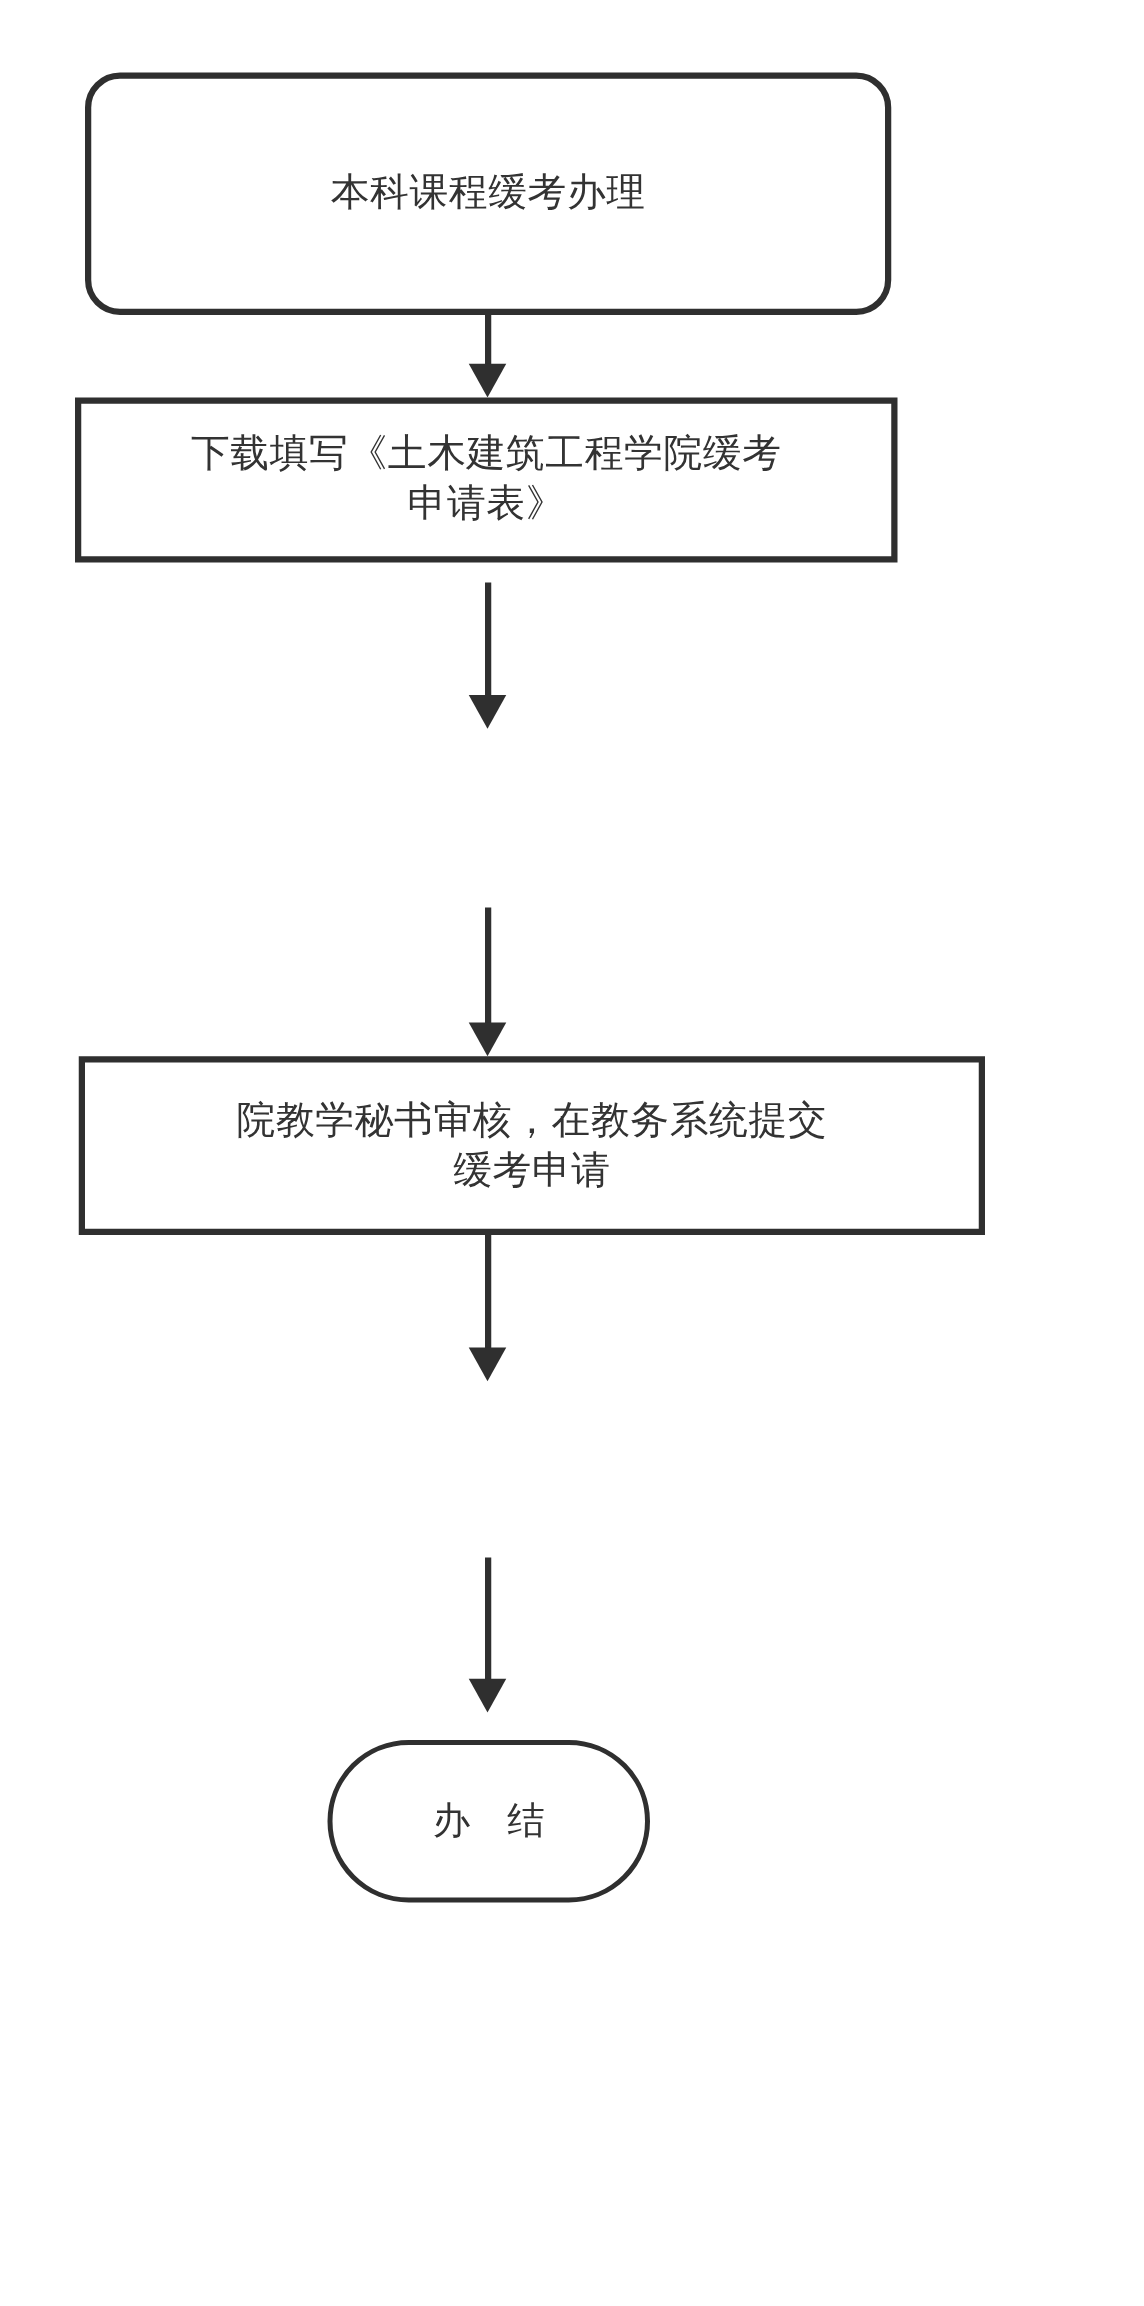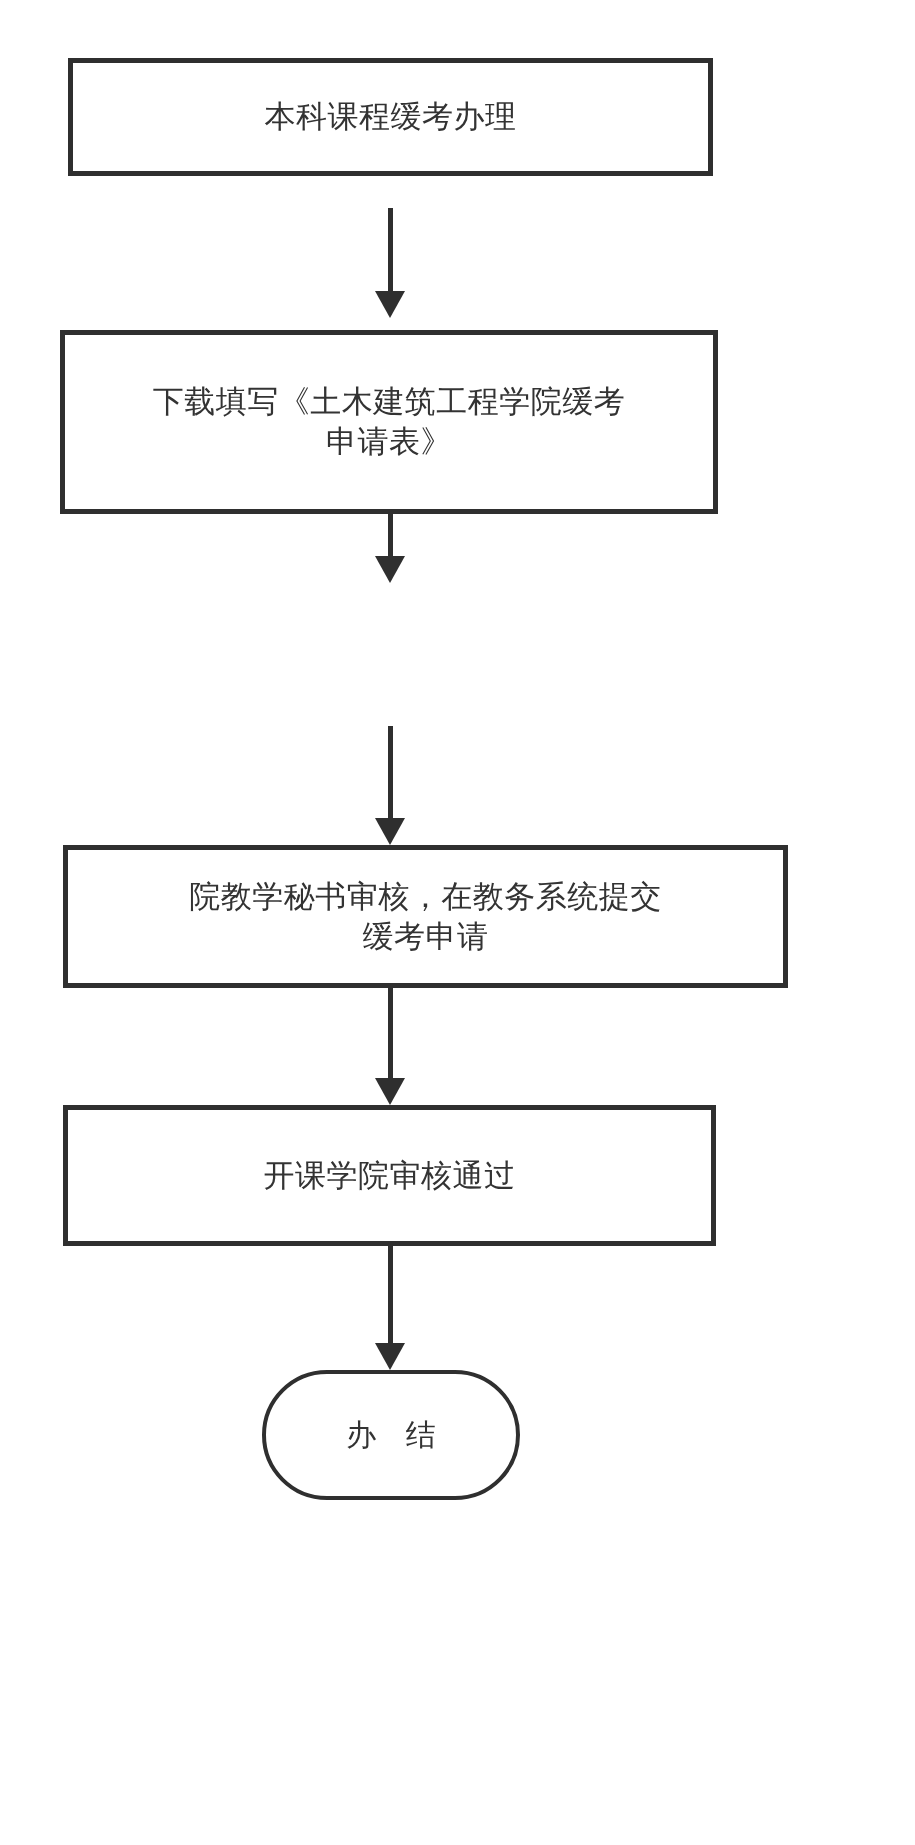--- a/index.html
+++ b/index.html
@@ -29,20 +29,21 @@
     color: #333333;
     font-size: 31px;
     line-height: 1.28;
     letter-spacing: 0.5px;
     white-space: pre-line;
     padding: 0 14px;
   }
   .terminator {
     border-radius: 70px;
     border-width: 4px;
+    margin-top: 22px;
   }
   .terminator .label {
     font-size: 30px;
     letter-spacing: 10px;
     text-indent: 10px;
   }
   .connector {
     position: absolute;
     width: 0;
     height: 0;
@@ -83,31 +84,28 @@
   </div>
   <div class="connector" id="edge-e4" style="left: 390px; top: 988px;">
     <div class="stem" style="height: 94px;"></div>
     <div class="head" style="top: 90px;"></div>
   </div>
   <div class="connector" id="edge-e5" style="left: 390px; top: 1246px;">
     <div class="stem" style="height: 101px;"></div>
     <div class="head" style="top: 97px;"></div>
   </div>
 
-  <div class="node" id="node-n1" style="left: 68px; top: 58px; width: 645px; height: 118px;">
+  <div class="node" id="node-n1" style="left: 68px; top: 58px; width: 645px; height: 194px; border-radius: 28px;">
     <div class="label">本科课程缓考办理</div>
   </div>
-  <div class="node" id="node-n2" style="left: 60px; top: 330px; width: 658px; height: 184px;">
+  <div class="node" id="node-n2" style="left: 60px; top: 318px; width: 658px; height: 132px;">
     <div class="label">下载填写《土木建筑工程学院缓考
 申请表》</div>
   </div>
   <div class="node" id="node-n4" style="left: 63px; top: 845px; width: 725px; height: 143px;">
     <div class="label">院教学秘书审核，在教务系统提交
 缓考申请</div>
-  </div>
-  <div class="node" id="node-n5" style="left: 63px; top: 1105px; width: 653px; height: 141px;">
-    <div class="label">开课学院审核通过</div>
   </div>
   <div class="node terminator" id="node-n6" style="left: 262px; top: 1370px; width: 258px; height: 130px;">
     <div class="label">办 结</div>
   </div>
 
 </div>
 
 </body></html>

